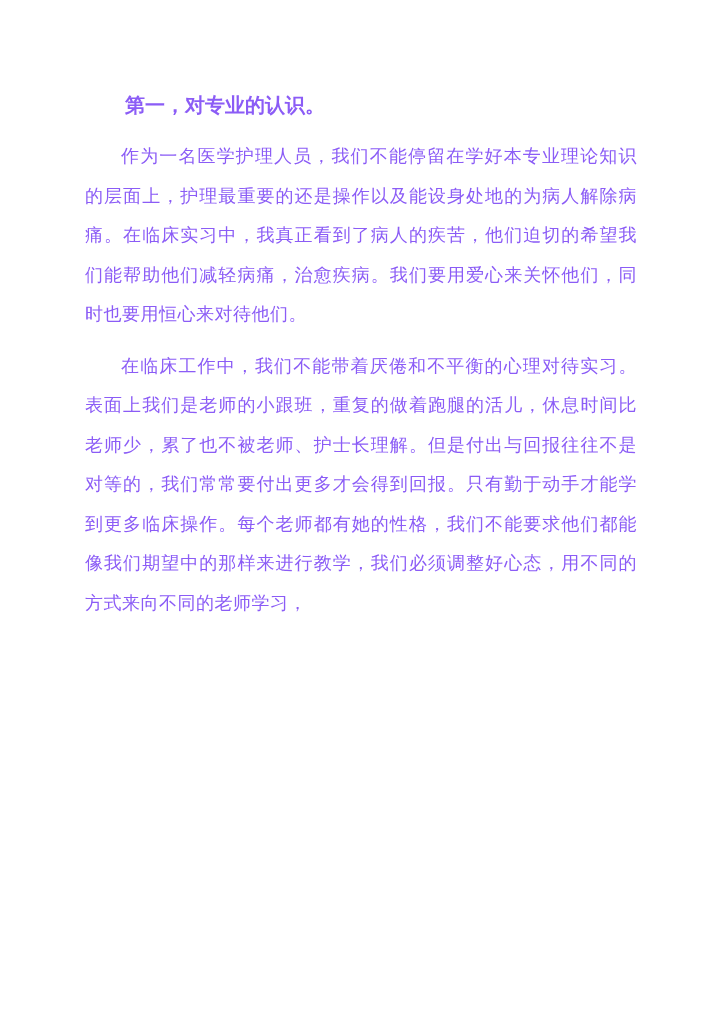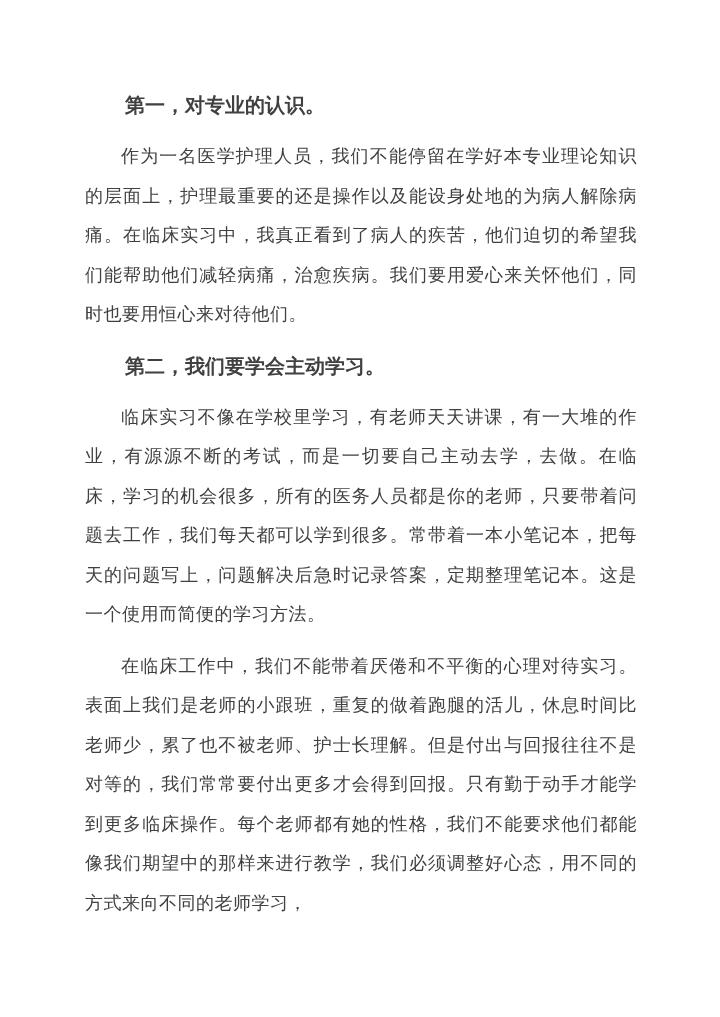--- a/index.html
+++ b/index.html
@@ -9,21 +9,21 @@
   }
   .page {
     position: relative;
     width: 720px;
     height: 1017px;
     margin: 0 auto;
     background: #ffffff;
     box-sizing: border-box;
     padding: 86px 83px 0 85px;
     font-family: "Liberation Sans", "DejaVu Sans", sans-serif;
-    color: #404040;
+    color: #8b5cf6;
     overflow: hidden;
   }
   .doc-section { margin: 0; }
   .doc-heading {
     font-size: 20px;
     line-height: 39px;
     font-weight: bold;
     text-indent: 2em;
     margin: 0 0 12px 0;
     white-space: nowrap;
@@ -41,22 +41,18 @@
 </head>
 <body>
 
 <div class="page">
 
   <div class="doc-section">
     <div class="doc-heading">第一，对专业的认识。</div>
     <div class="doc-para">作为一名医学护理人员，我们不能停留在学好本专业理论知识的层面上，护理最重要的还是操作以及能设身处地的为病人解除病痛。在临床实习中，我真正看到了病人的疾苦，他们迫切的希望我们能帮助他们减轻病痛，治愈疾病。我们要用爱心来关怀他们，同时也要用恒心来对待他们。</div>
   </div>
 
-  <div class="doc-section">
-    <div class="doc-heading">第二，我们要学会主动学习。</div>
-    <div class="doc-para">临床实习不像在学校里学习，有老师天天讲课，有一大堆的作业，有源源不断的考试，而是一切要自己主动去学，去做。在临床，学习的机会很多，所有的医务人员都是你的老师，只要带着问题去工作，我们每天都可以学到很多。常带着一本小笔记本，把每天的问题写上，问题解决后急时记录答案，定期整理笔记本。这是一个使用而简便的学习方法。</div>
-  </div>
 
   <div class="doc-section">
     <div class="doc-para">在临床工作中，我们不能带着厌倦和不平衡的心理对待实习。表面上我们是老师的小跟班，重复的做着跑腿的活儿，休息时间比老师少，累了也不被老师、护士长理解。但是付出与回报往往不是对等的，我们常常要付出更多才会得到回报。只有勤于动手才能学到更多临床操作。每个老师都有她的性格，我们不能要求他们都能像我们期望中的那样来进行教学，我们必须调整好心态，用不同的方式来向不同的老师学习，</div>
   </div>
 
 </div>
 
 </body></html>

